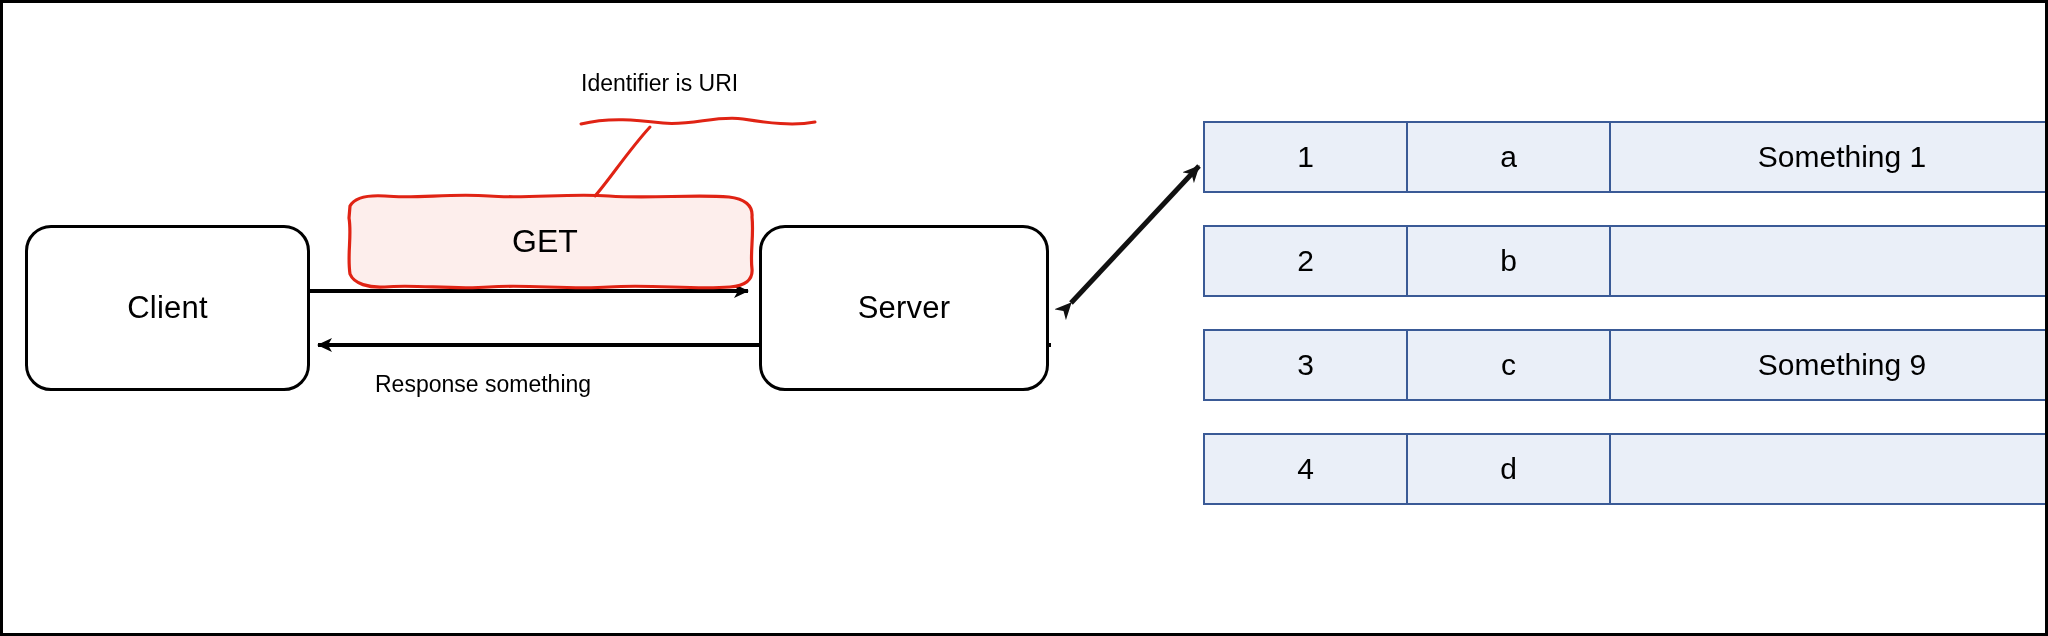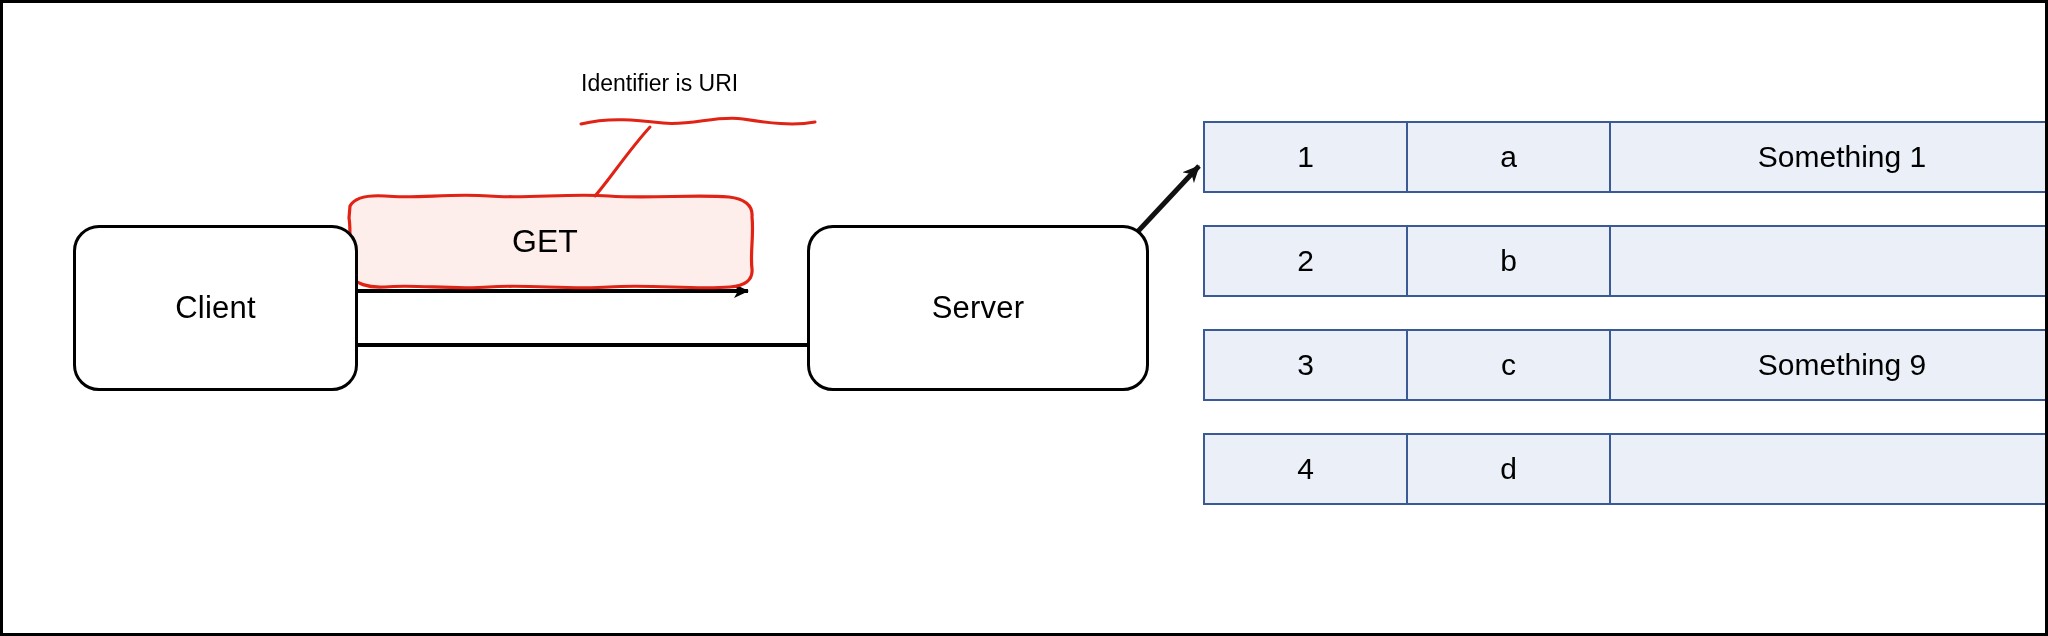--- a/index.html
+++ b/index.html
@@ -23,30 +23,29 @@
   
   .node-box {
     position: absolute;
     background: #ffffff;
     border: 3px solid #000000;
     border-radius: 26px;
     box-sizing: border-box;
     display: flex;
     align-items: center;
     justify-content: center;
-    margin-left: 48px;
   }
   .node-label {
     font-size: 31px;
     color: #000000;
     letter-spacing: .2px;
   }
 
   #client-box { left: 22px;  top: 222px; width: 285px; height: 166px; }
-  #server-box { left: 756px; top: 222px; width: 342px; height: 166px; }
+  #server-box { left: 756px; top: 222px; width: 290px; height: 166px; }
 
   
   .plain-label {
     position: absolute;
     font-size: 23px;
     color: #000000;
     white-space: nowrap;
   }
   #response-label   { left: 372px; top: 368px; }
   #identifier-label { left: 578px; top: 67px;  }
@@ -178,20 +177,21 @@
   </div>
 
   <div id="callout">
     <div class="callout-text">
       <span class="method-text">GET</span>
     </div>
   </div>
 
   <div id="identifier-label" class="plain-label">Identifier is URI</div>
 
+  <div id="response-label" class="plain-label">Response something</div>
 
   <div id="record-table">
 
     <div class="record-row">
       <div class="cell cell-id">1</div>
       <div class="cell cell-code">a</div>
       <div class="cell cell-desc">Something 1</div>
     </div>
 
     <div class="record-row">

